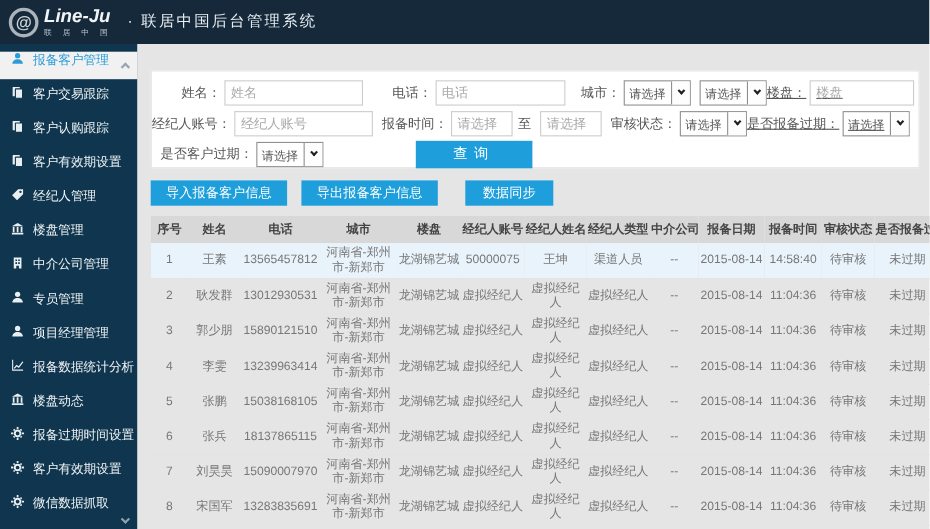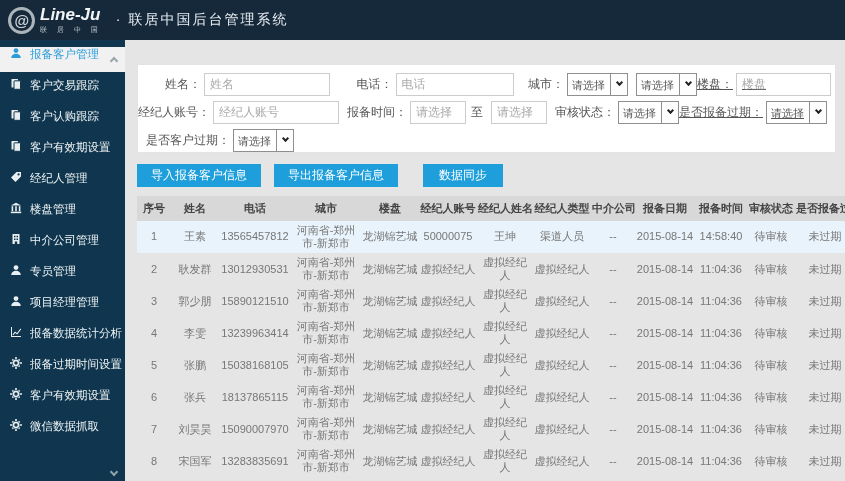--- a/index.html
+++ b/index.html
@@ -185,20 +185,32 @@
             <svg viewBox="0 0 12 12">
               <path d="M1 11V1h1v9h9v1Z"></path>
               <path d="M2.5 8.5 5 5.5 7 7l3.5-4.5.7.8-4 5.3-2-1.5-1.9 2.2Z"></path>
             </svg>
           </span>
           <span>报备数据统计分析</span>
         </div>
         <div class="side-item">
           <span class="sicon">
             <svg viewBox="0 0 12 12">
+              <path d="M6 .8 11.2 3.6H.8Z"></path>
+              <rect x="1.6" y="4.2" width="1.6" height="5"></rect>
+              <rect x="5.2" y="4.2" width="1.6" height="5"></rect>
+              <rect x="8.8" y="4.2" width="1.6" height="5"></rect>
+              <rect x=".8" y="9.6" width="10.4" height="1.6"></rect>
+            </svg>
+          </span>
+          <span>楼盘动态</span>
+        </div>
+        <div class="side-item">
+          <span class="sicon">
+            <svg viewBox="0 0 12 12">
               <path fill-rule="evenodd" d="M5.2 0h1.6v2H5.2Zm0 10h1.6v2H5.2ZM0 5.2h2v1.6H0Zm10 0h2v1.6h-2ZM1.8 2.9 2.9 1.8 4.3 3.2 3.2 4.3Zm5.9 5.9 1.1-1.1 1.4 1.4-1.1 1.1Zm-4.8 1.4-1.1-1.1 1.4-1.4 1.1 1.1Zm5.9-5.9L7.7 3.2l1.4-1.4 1.1 1.1ZM6 2.5a3.5 3.5 0 1 0 0 7 3.5 3.5 0 0 0 0-7Zm0 1.8a1.7 1.7 0 1 1 0 3.4 1.7 1.7 0 0 1 0-3.4Z"></path>
             </svg>
           </span>
           <span>报备过期时间设置</span>
         </div>
         <div class="side-item">
           <span class="sicon">
             <svg viewBox="0 0 12 12">
               <path fill-rule="evenodd" d="M5.2 0h1.6v2H5.2Zm0 10h1.6v2H5.2ZM0 5.2h2v1.6H0Zm10 0h2v1.6h-2ZM1.8 2.9 2.9 1.8 4.3 3.2 3.2 4.3Zm5.9 5.9 1.1-1.1 1.4 1.4-1.1 1.1Zm-4.8 1.4-1.1-1.1 1.4-1.4 1.1 1.1Zm5.9-5.9L7.7 3.2l1.4-1.4 1.1 1.1ZM6 2.5a3.5 3.5 0 1 0 0 7 3.5 3.5 0 0 0 0-7Zm0 1.8a1.7 1.7 0 1 1 0 3.4 1.7 1.7 0 0 1 0-3.4Z"></path>
             </svg>
@@ -268,20 +280,21 @@
         </span>
       </div>
       <div class="frow">
         <span class="flabel wl1">是否客户过期：</span>
         <span class="sel">
           <span class="sel-txt">请选择</span>
           <span class="sel-arr">
               <i class="chevdn"></i>
             </span>
         </span>
+        <button class="btn-primary search-btn">查询</button>
       </div>
     </div>
 
     <div class="toolbar">
       <button class="btn-primary tb-btn">导入报备客户信息</button>
       <button class="btn-primary tb-btn">导出报备客户信息</button>
       <button class="btn-primary tb-btn sync">数据同步</button>
     </div>
 
     <table class="grid">

